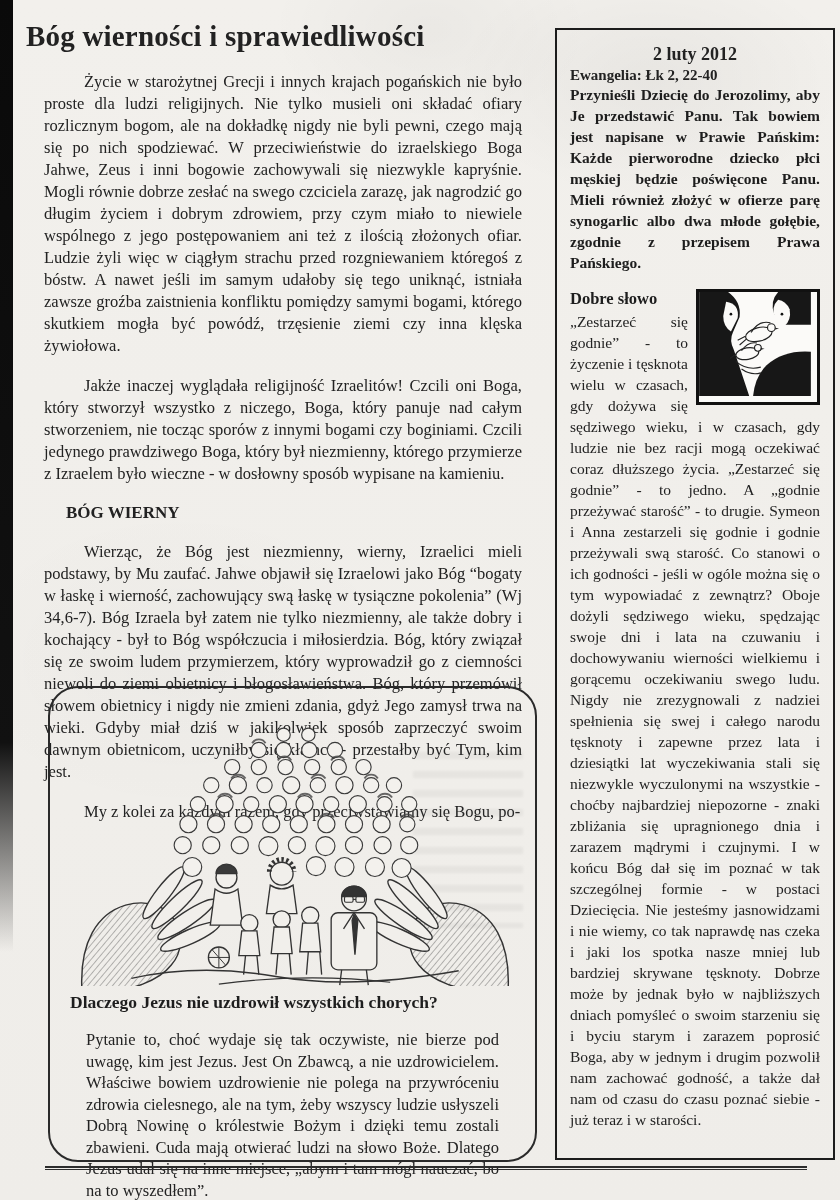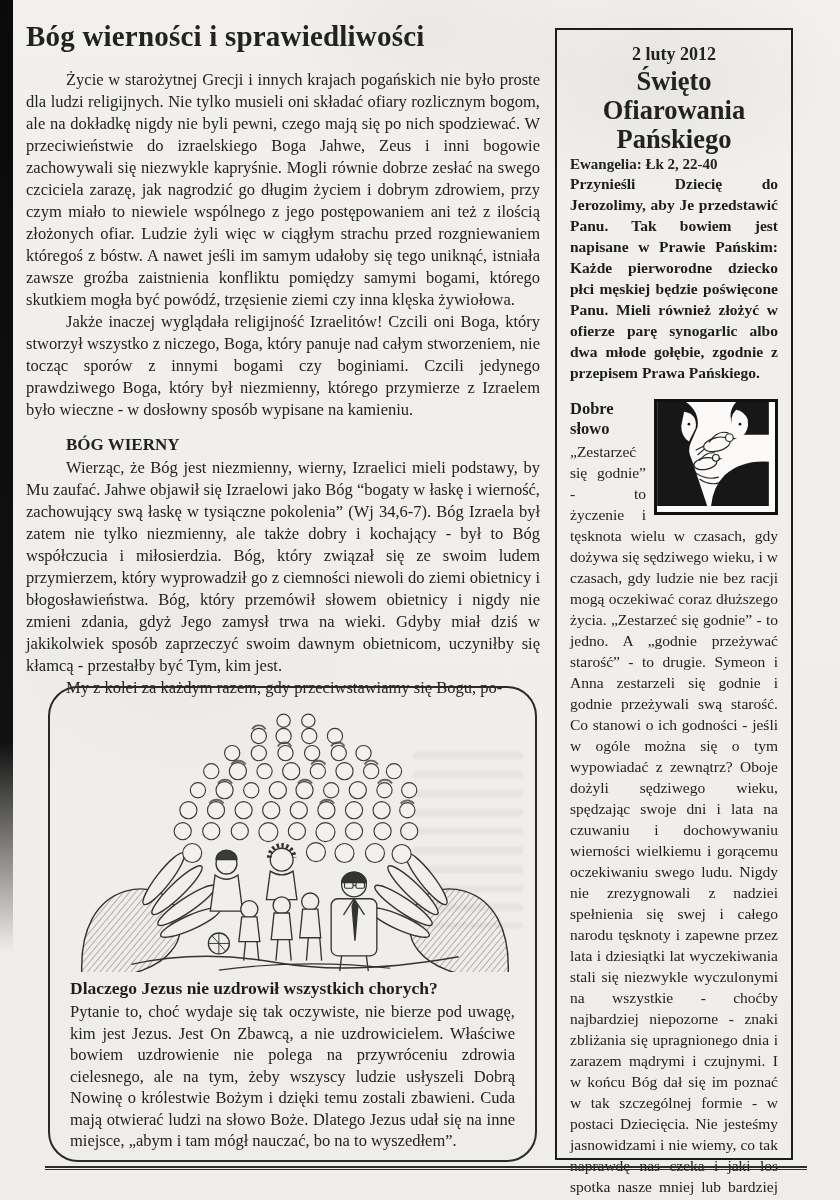--- a/index.html
+++ b/index.html
@@ -22,47 +22,47 @@
     position:absolute;left:0;top:0;width:13px;height:952px;
     background:linear-gradient(180deg,#0a0a0a 0%,#111 78%,rgba(17,17,17,0) 100%);
   }
   
   .main-col{position:absolute;left:26px;top:12px;width:514px;}
   .main-col h1{
     margin:8px 0 16px 0;text-align:left;
     font-size:29px;font-weight:bold;letter-spacing:0.2px;color:#222;
   }
   .main-col p{
-    margin:0;font-size:16.5px;line-height:22px;text-align:justify;color:#222;
+    margin:18px;font-size:16.5px;line-height:22px;text-align:justify;color:#222;
   }
   .main-col p.indent{text-indent:40px;}
   .main-col h2.sub{
     margin:14px 0 2px 40px;font-size:17px;font-weight:bold;color:#222;
   }
   
   .illus-box{
     position:absolute;left:48px;top:686px;width:489px;height:476px;
     border:2px solid #2a2a2a;border-radius:30px;box-sizing:border-box;
-    padding:6px 20px 0 20px;
+    padding:20px 20px 0 20px;
   }
   .crowd-wrap{width:450px;height:276px;margin:2px auto 0 auto;position:relative;}
   .ghost-text{
     position:absolute;right:12px;top:64px;width:110px;height:176px;
     background:repeating-linear-gradient(180deg, rgba(100,100,100,0.13) 0 7px, transparent 7px 19px);
     filter:blur(1.2px);opacity:0.55;pointer-events:none;
   }
   .illus-box h3{
     margin:6px 0 2px 0;font-size:17.5px;font-weight:bold;color:#1e1e1e;
   }
   .illus-box p{
-    margin:0;font-size:16.5px;line-height:21.5px;text-align:justify;color:#222;
+    margin:16px;font-size:16.5px;line-height:21.5px;text-align:justify;color:#222;
   }
   
   .sidebar{
-    position:absolute;left:555px;top:28px;width:238px;height:1132px;
+    position:absolute;left:555px;top:28px;width:280px;height:1132px;
     border:2.5px solid #1c1c1c;box-sizing:border-box;
     padding:10px 13px 6px 13px;
   }
   .sb-date{font-size:18px;font-weight:bold;text-align:center;margin-top:4px;color:#222;}
   .sb-title{
     margin:2px 0 2px 0;font-size:26.5px;line-height:29px;font-weight:bold;
     text-align:center;color:#222;
   }
   .sb-ref{font-size:15px;font-weight:bold;text-align:left;margin:2px 0 0 0;color:#222;}
   .sb-gospel{
@@ -235,21 +235,20 @@
           <path d="M279,273 l-2,16 M305,273 l2,16" fill="none"></path>
         </g>
       </svg>
     </div>
     <h3>Dlaczego Jezus nie uzdrowił wszystkich chorych?</h3>
     <p>Pytanie to, choć wydaje się tak oczywiste, nie bierze pod uwagę, kim jest Jezus. Jest On Zbawcą, a nie uzdrowicielem. Właściwe bowiem uzdrowienie nie polega na przywróceniu zdrowia cielesnego, ale na tym, żeby wszyscy ludzie usłyszeli Dobrą Nowinę o królestwie Bożym i dzięki temu zostali zbawieni. Cuda mają otwierać ludzi na słowo Boże. Dlatego Jezus udał się na inne miejsce, „abym i tam mógł nauczać, bo na to wyszedłem”.</p>
   </div>
 
   <aside class="sidebar">
     <div class="sb-date">2 luty 2012</div>
-    <h2 class="sb-title">Święto Ofiarowania Pańskiego</h2>
     <div class="sb-ref">Ewangelia: Łk 2, 22-40</div>
     <p class="sb-gospel">Przynieśli Dziecię do Jerozolimy, aby Je przedstawić Panu. Tak bowiem jest napisane w Prawie Pańskim: Każde pierworodne dziecko płci męskiej będzie poświęcone Panu. Mieli również złożyć w ofierze parę synogarlic albo dwa młode gołębie, zgodnie z przepisem Prawa Pańskiego.</p>
 
     <div class="good-word">
       <span class="gw-img">
         <svg width="112" height="104" viewBox="0 0 116 108">
           <rect x="0" y="0" width="116" height="108" fill="#fbfaf8"></rect>
 
           <path d="M0,0 H30 Q44,10 42,26 L35,42 Q31,50 36,60 L52,108 H0 Z" fill="#171717"></path>
           <path d="M28,10 Q42,12 40,27 L33,41 Q25,36 25,25 Z" fill="#fbfaf8"></path>

